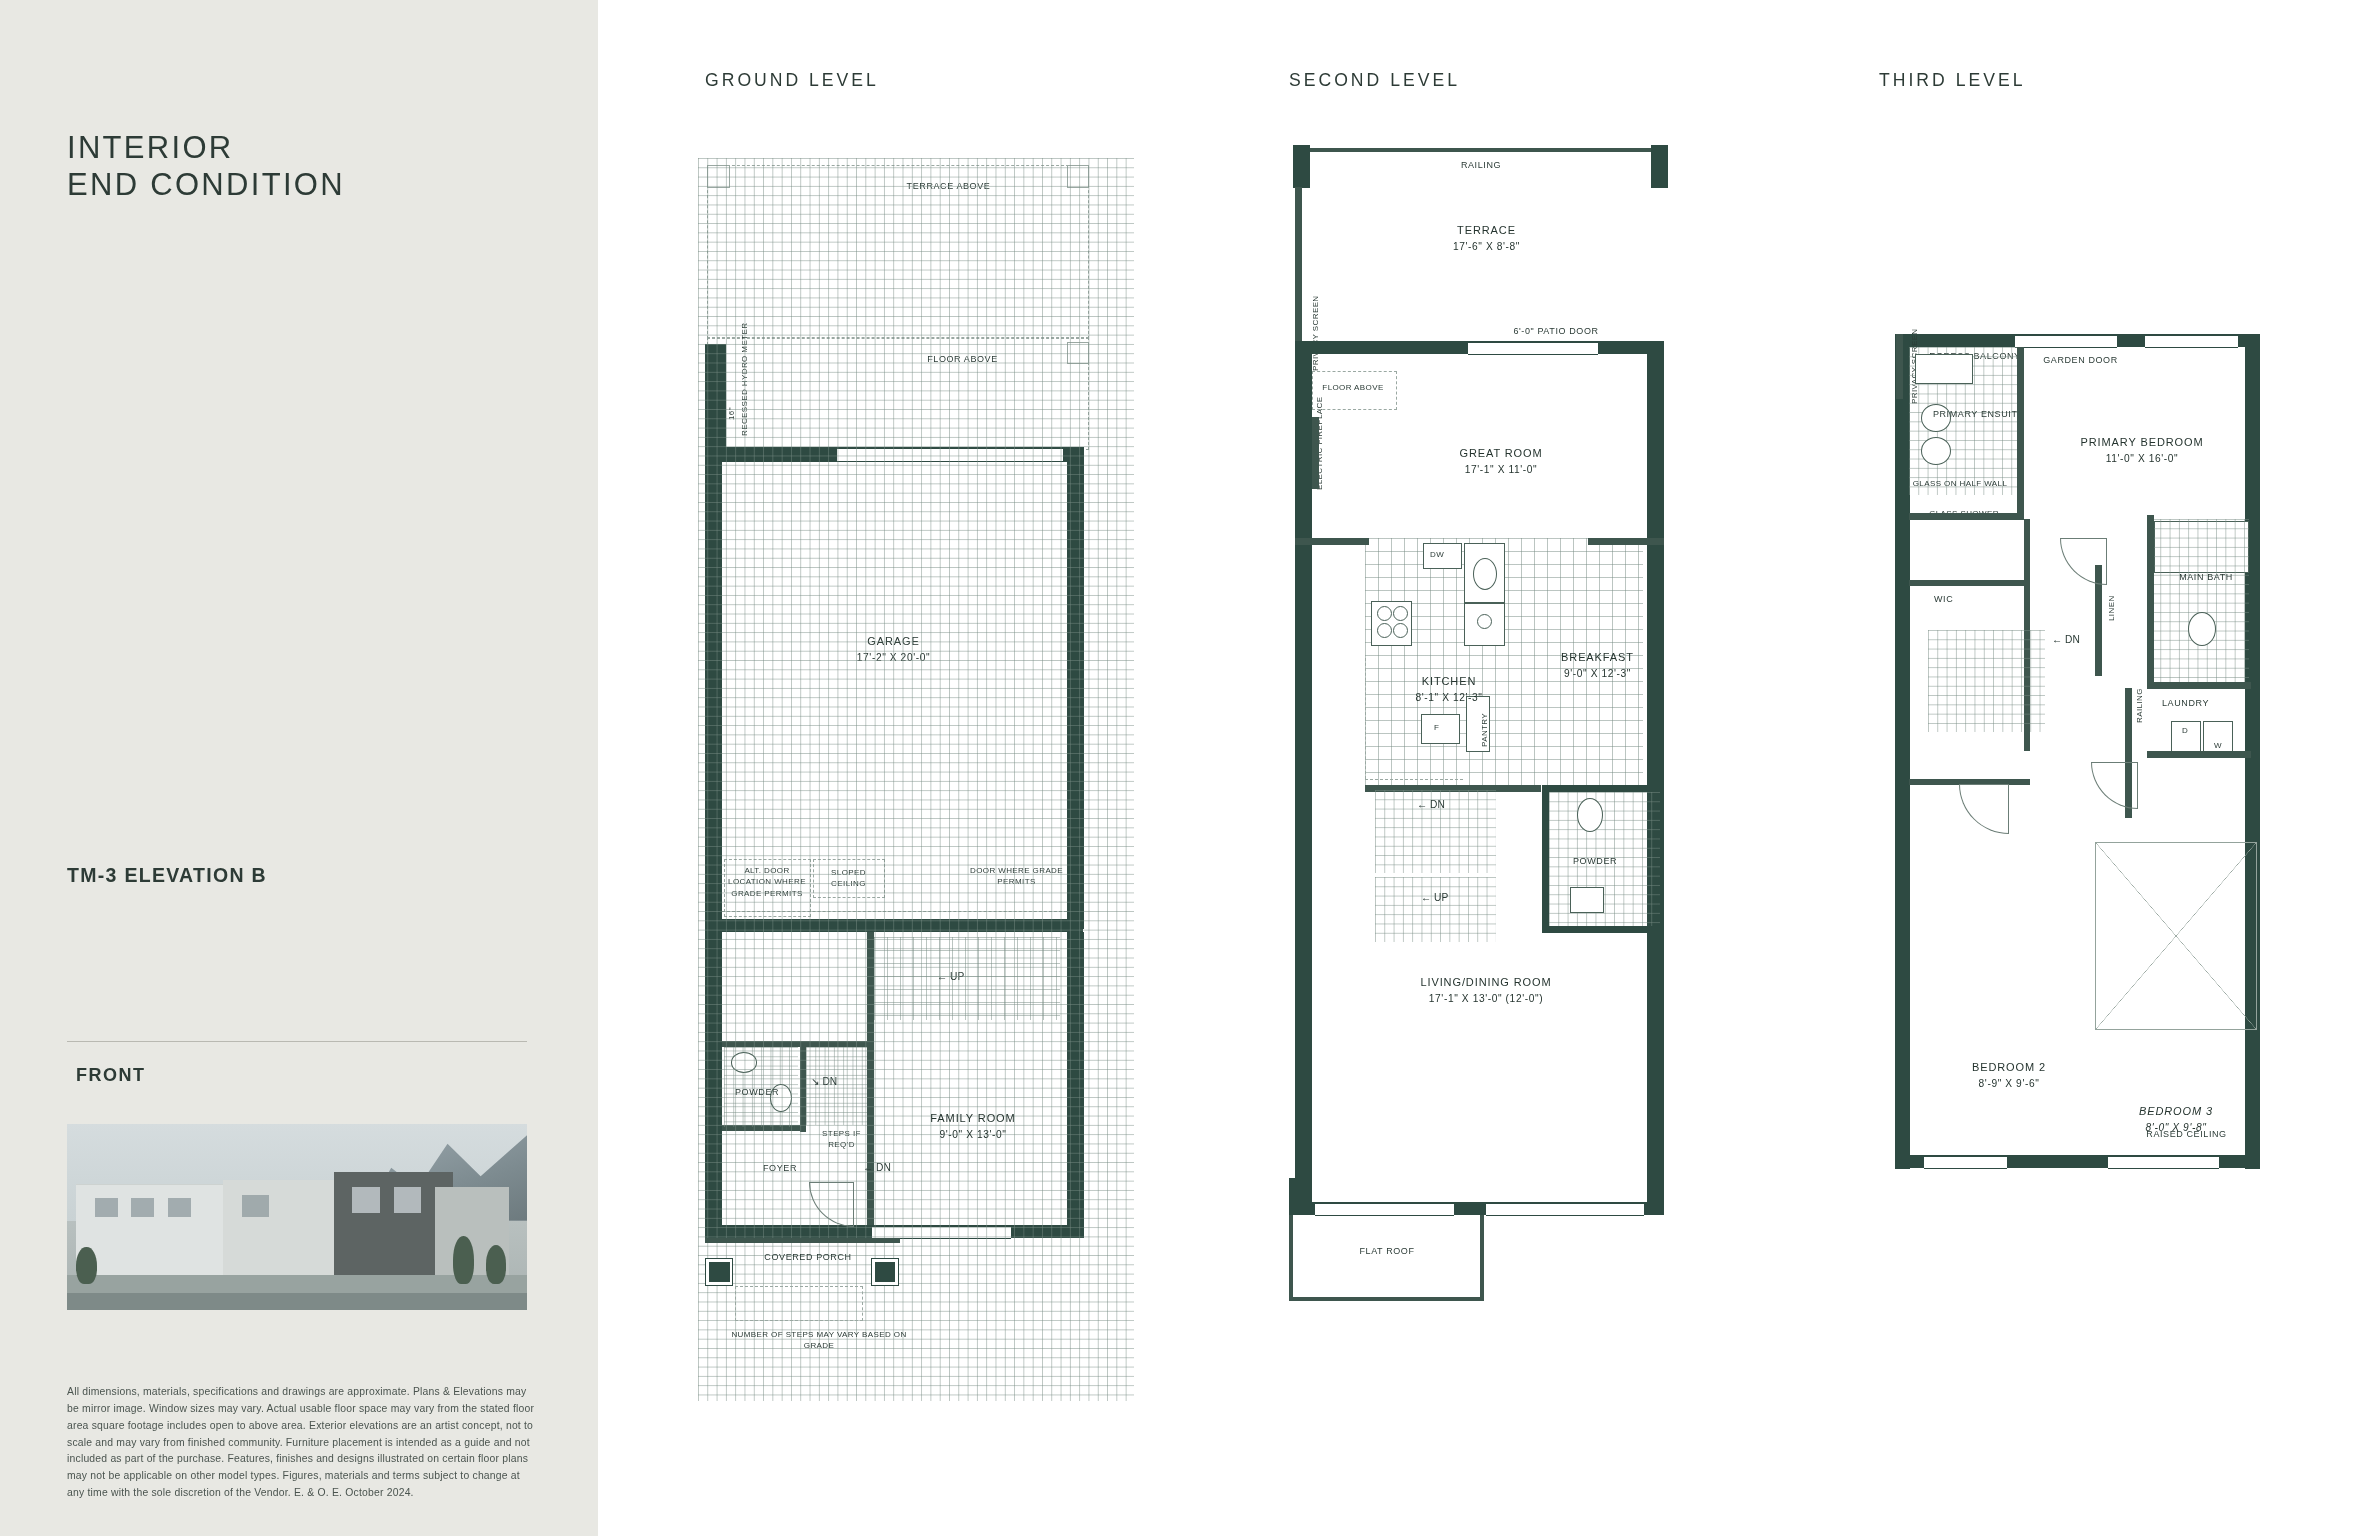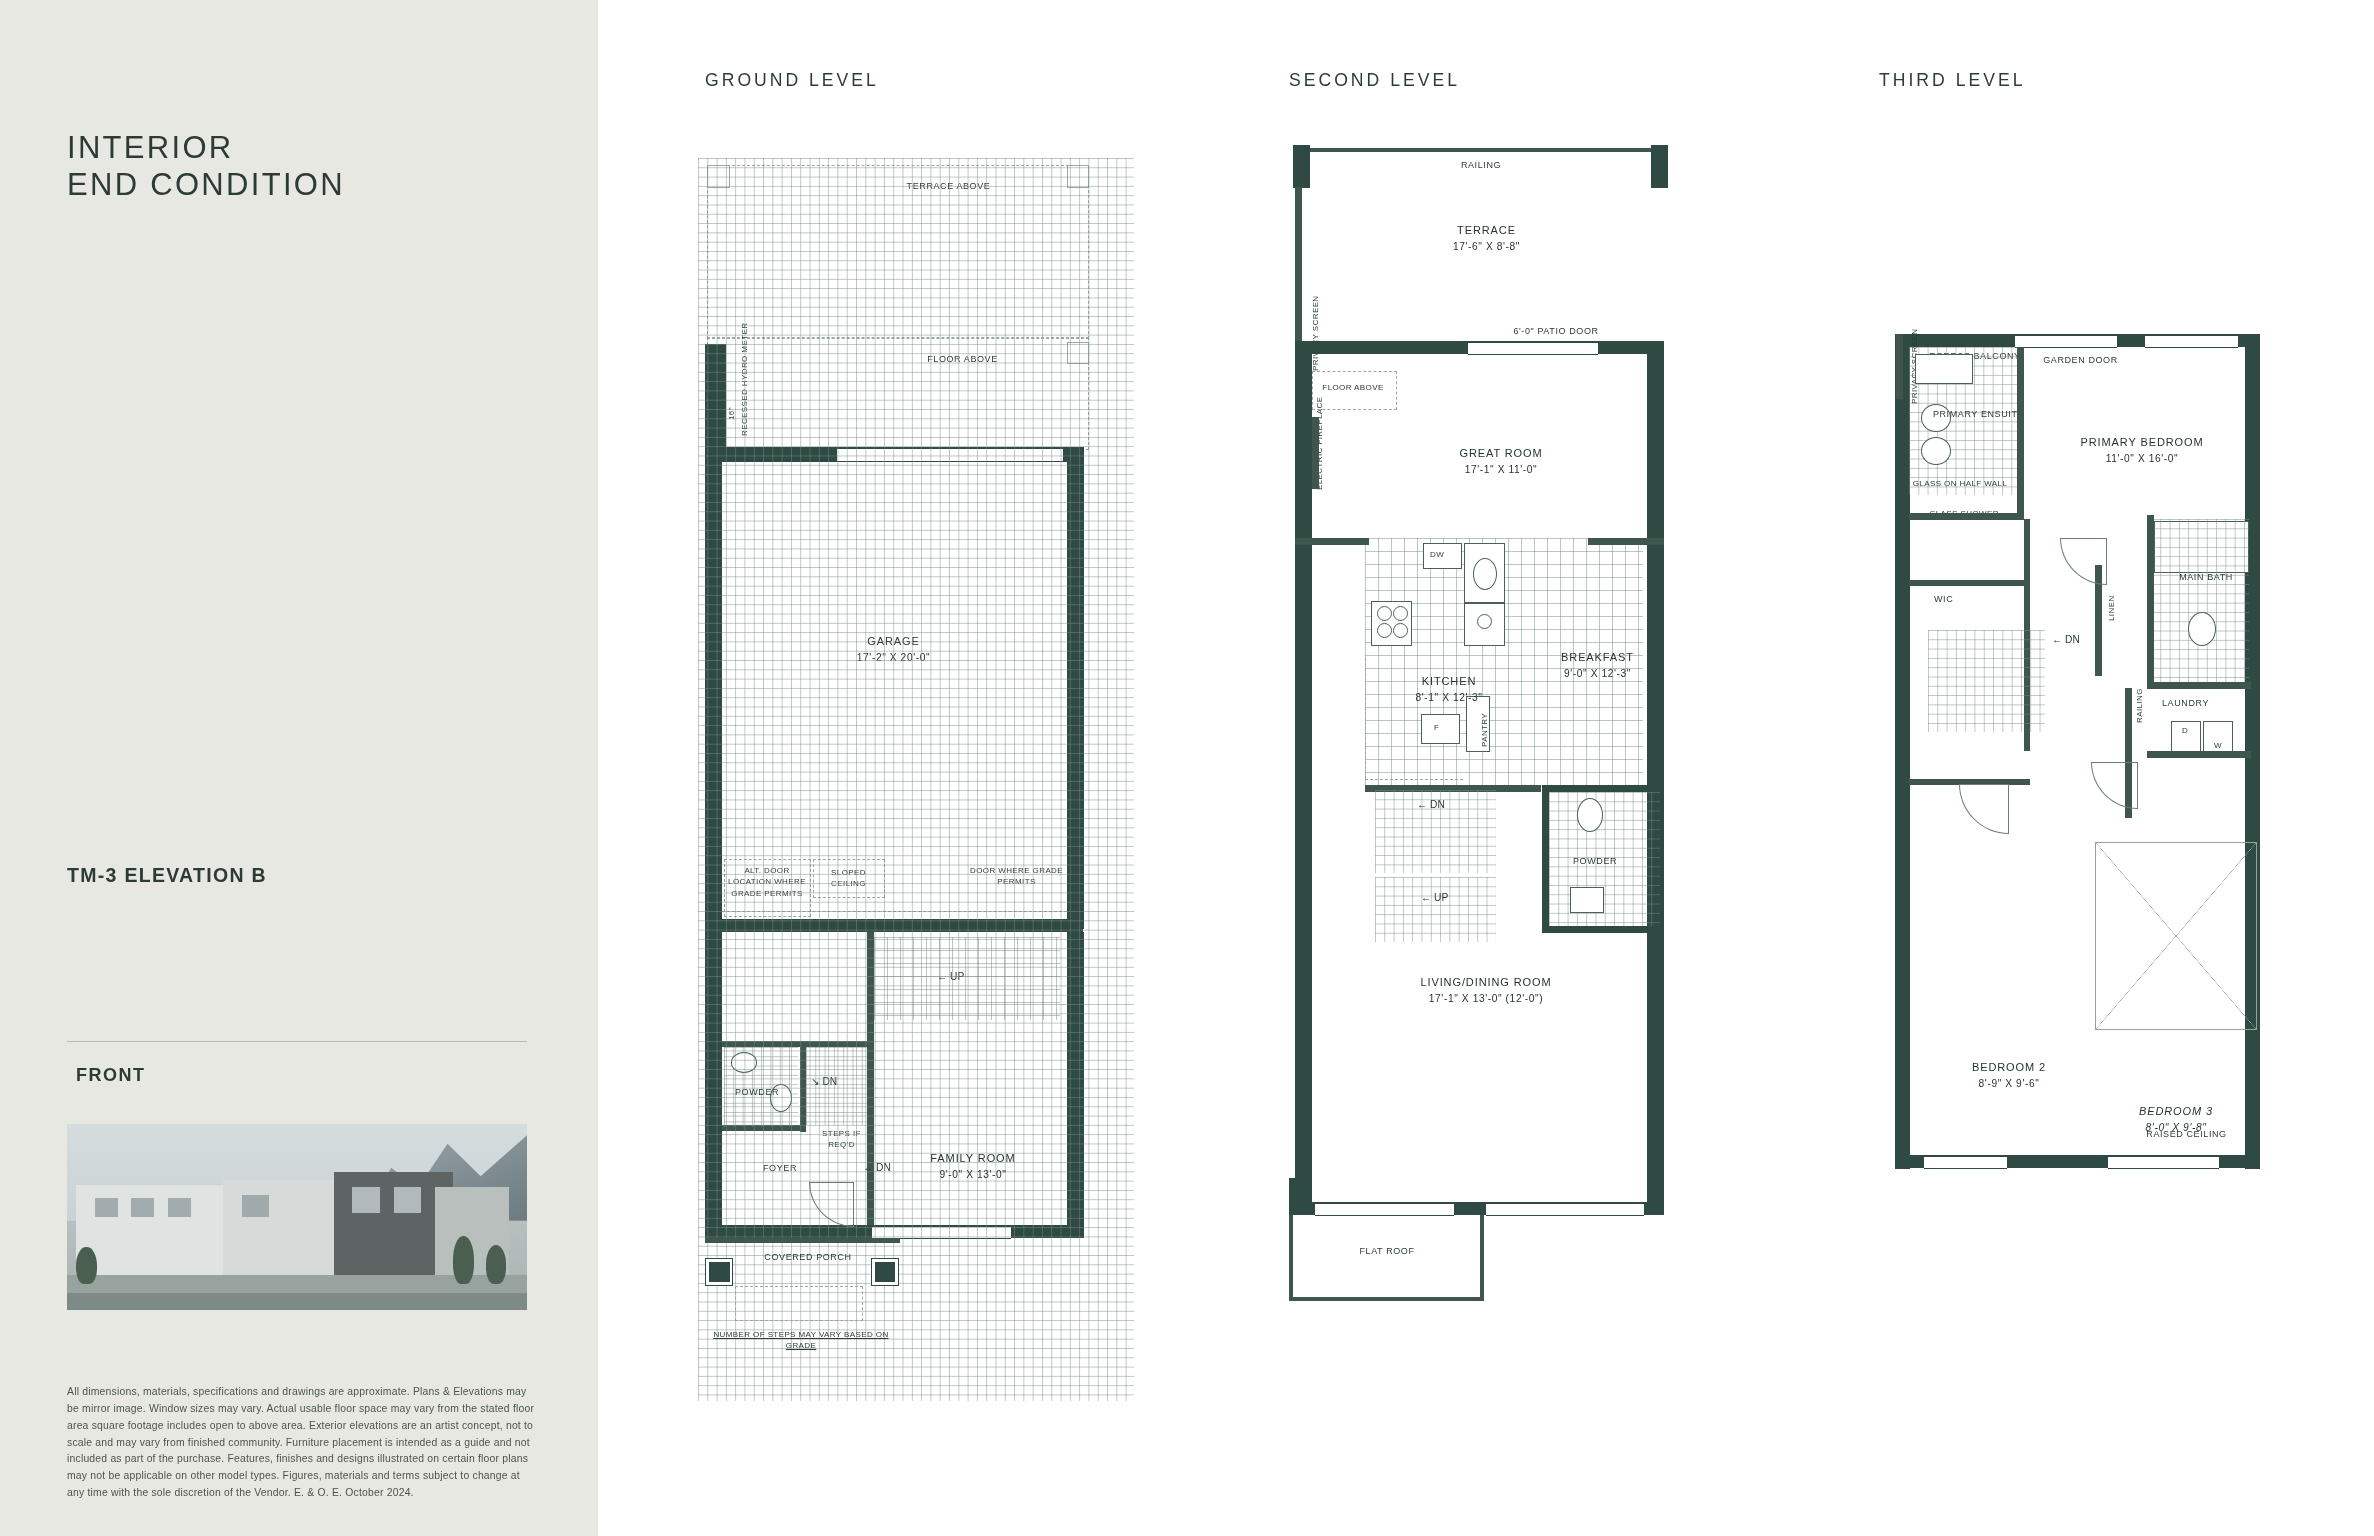--- a/index.html
+++ b/index.html
@@ -209,35 +209,35 @@
     <div class="lbl sm" style="left:37px;top:928px;">POWDER</div>
 
     <div class="lbl sm" style="left:65px;top:1004px;">FOYER</div>
     <div class="lbl xs" style="left:111px;top:970px;width:65px;white-space:normal;">STEPS IF REQ'D</div>
     <div class="arrow" style="left:165px;top:1004px;">← <span>DN</span></div>
     <div class="stairv" style="left:89px;top:976px;width:61px;height:48px;">
       <div class="tile fine" style="left:0;top:0;width:100%;height:100%;"></div>
     </div>
     <div class="doorarc" style="left:111px;top:1024px;width:43px;height:43px;"></div>
 
-    <div class="room" style="left:182px;top:992px;width:186px;">
+    <div class="room" style="left:182px;top:952px;width:186px;">
       <div>FAMILY ROOM</div>
       <div class="dim">9'-0" X 13'-0"</div>
     </div>
 
     <div class="sqmark" style="left:7.4px;top:1100px;width:26px;height:26px;">
         <i></i>
       </div>
     <div class="sqmark" style="left:173px;top:1100px;width:26px;height:26px;">
         <i></i>
       </div>
     <div class="thin" style="left:7.4px;top:1080px;width:195px;height:4.6px;"></div>
     <div class="lbl sm" style="left:45px;top:1093px;width:130px;white-space:normal;">COVERED PORCH</div>
     <div class="dash" style="left:37px;top:1128px;width:126px;height:33px;"></div>
-    <div class="lbl xs" style="left:15px;top:1171px;width:176px;white-space:normal;text-decoration:underline;">NUMBER OF STEPS MAY VARY BASED ON GRADE</div>
+    <div class="lbl xs" style="left:33px;top:1171px;width:176px;white-space:normal;">NUMBER OF STEPS MAY VARY BASED ON GRADE</div>
   </div>
 
   <div class="plan" id="plan-second" style="left:1282px;top:139px;width:417px;height:1206px;">
 
     <div class="wall" style="left:11px;top:5.6px;width:16.7px;height:43px;"></div>
     <div class="wall" style="left:369px;top:5.6px;width:16.7px;height:43px;"></div>
     <div class="thin" style="left:28px;top:9.3px;width:341px;height:3.7px;"></div>
     <div class="lbl sm" style="left:148px;top:20.4px;width:102px;">RAILING</div>
     <div class="lbl vert xs" style="left:28px;top:232px;">PRIVACY SCREEN</div>
     <div class="thin" style="left:13px;top:48px;width:7.4px;height:158px;"></div>

